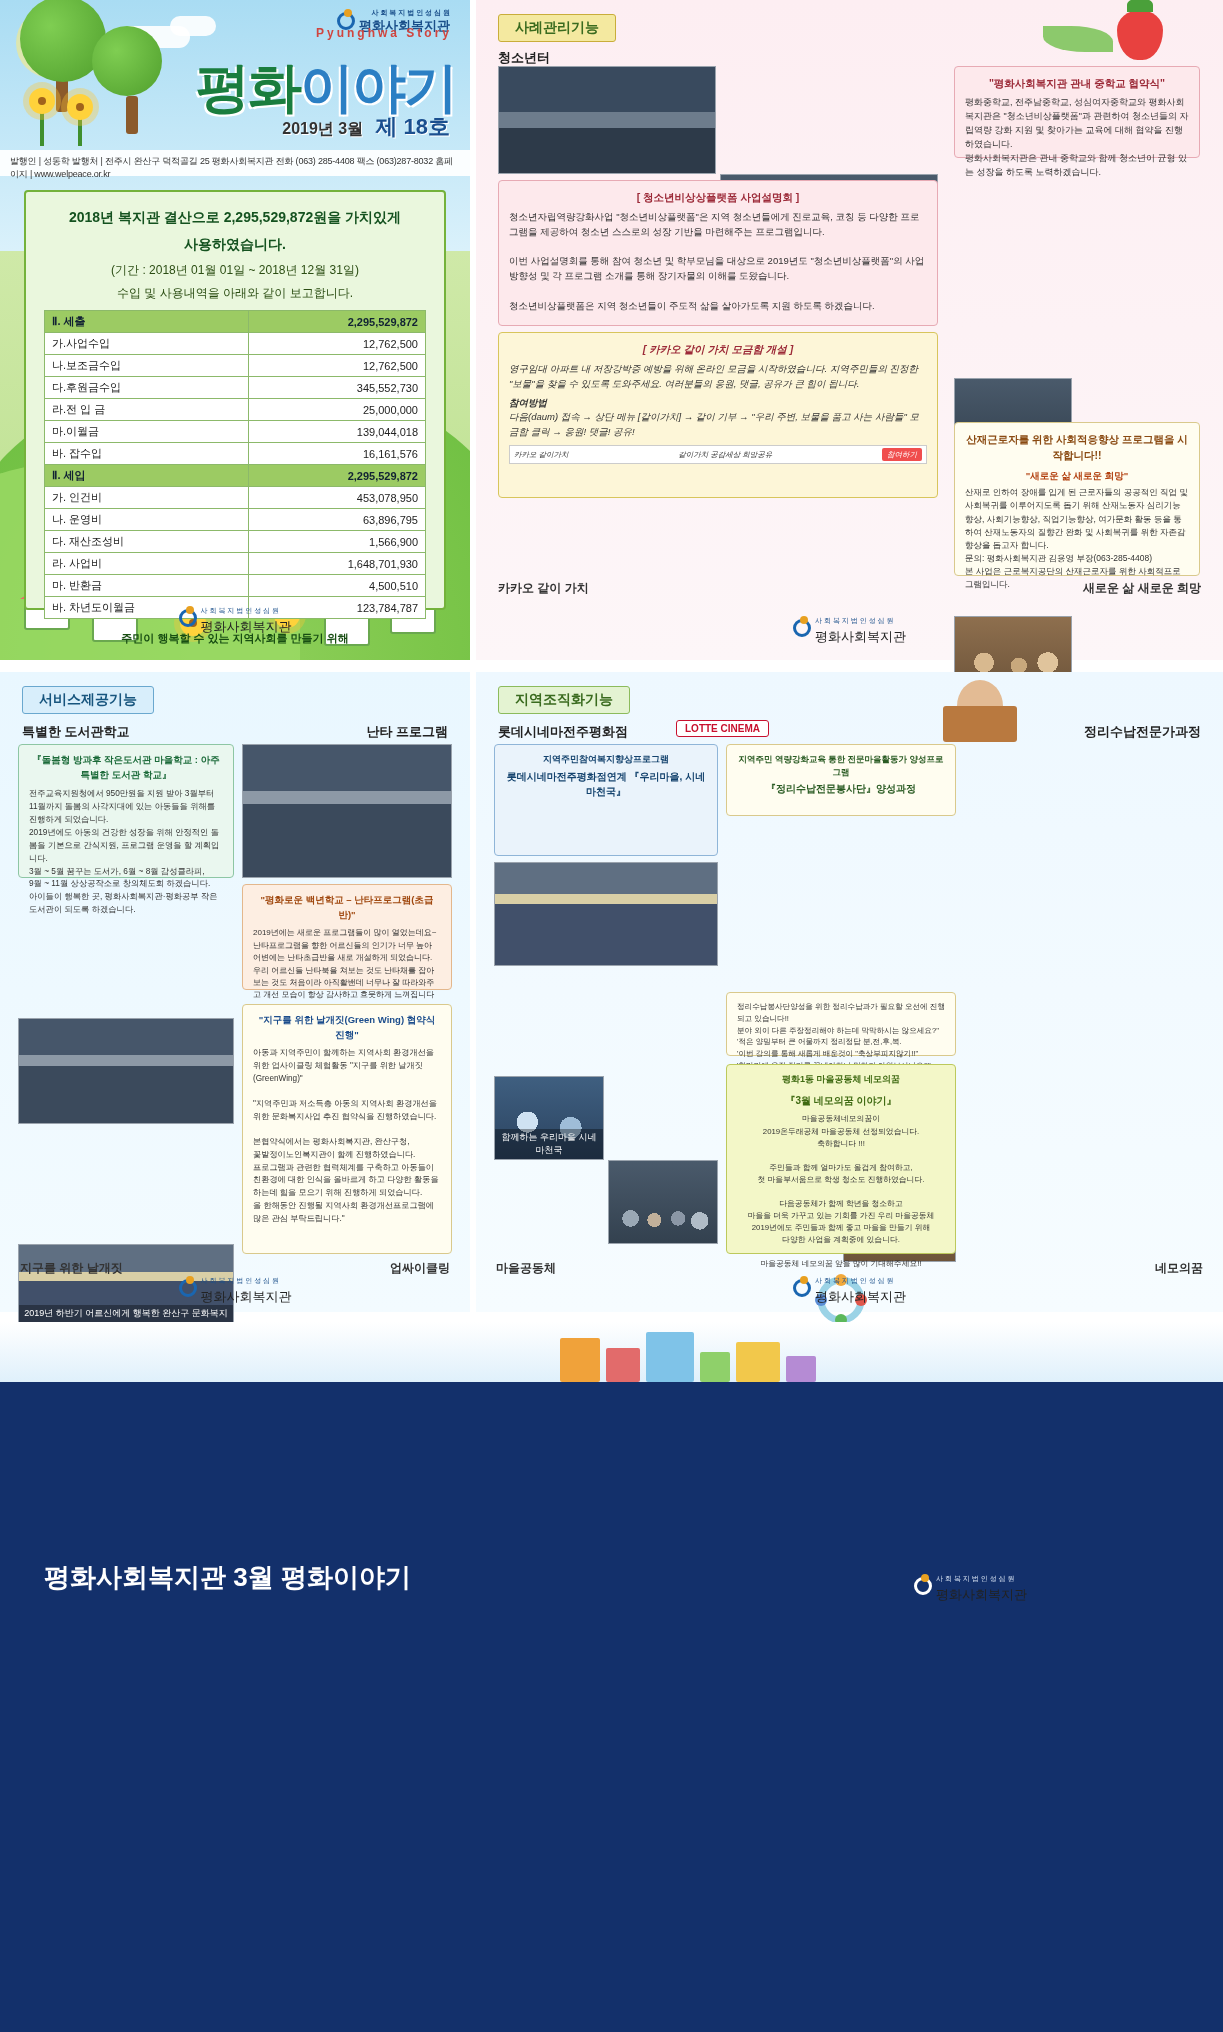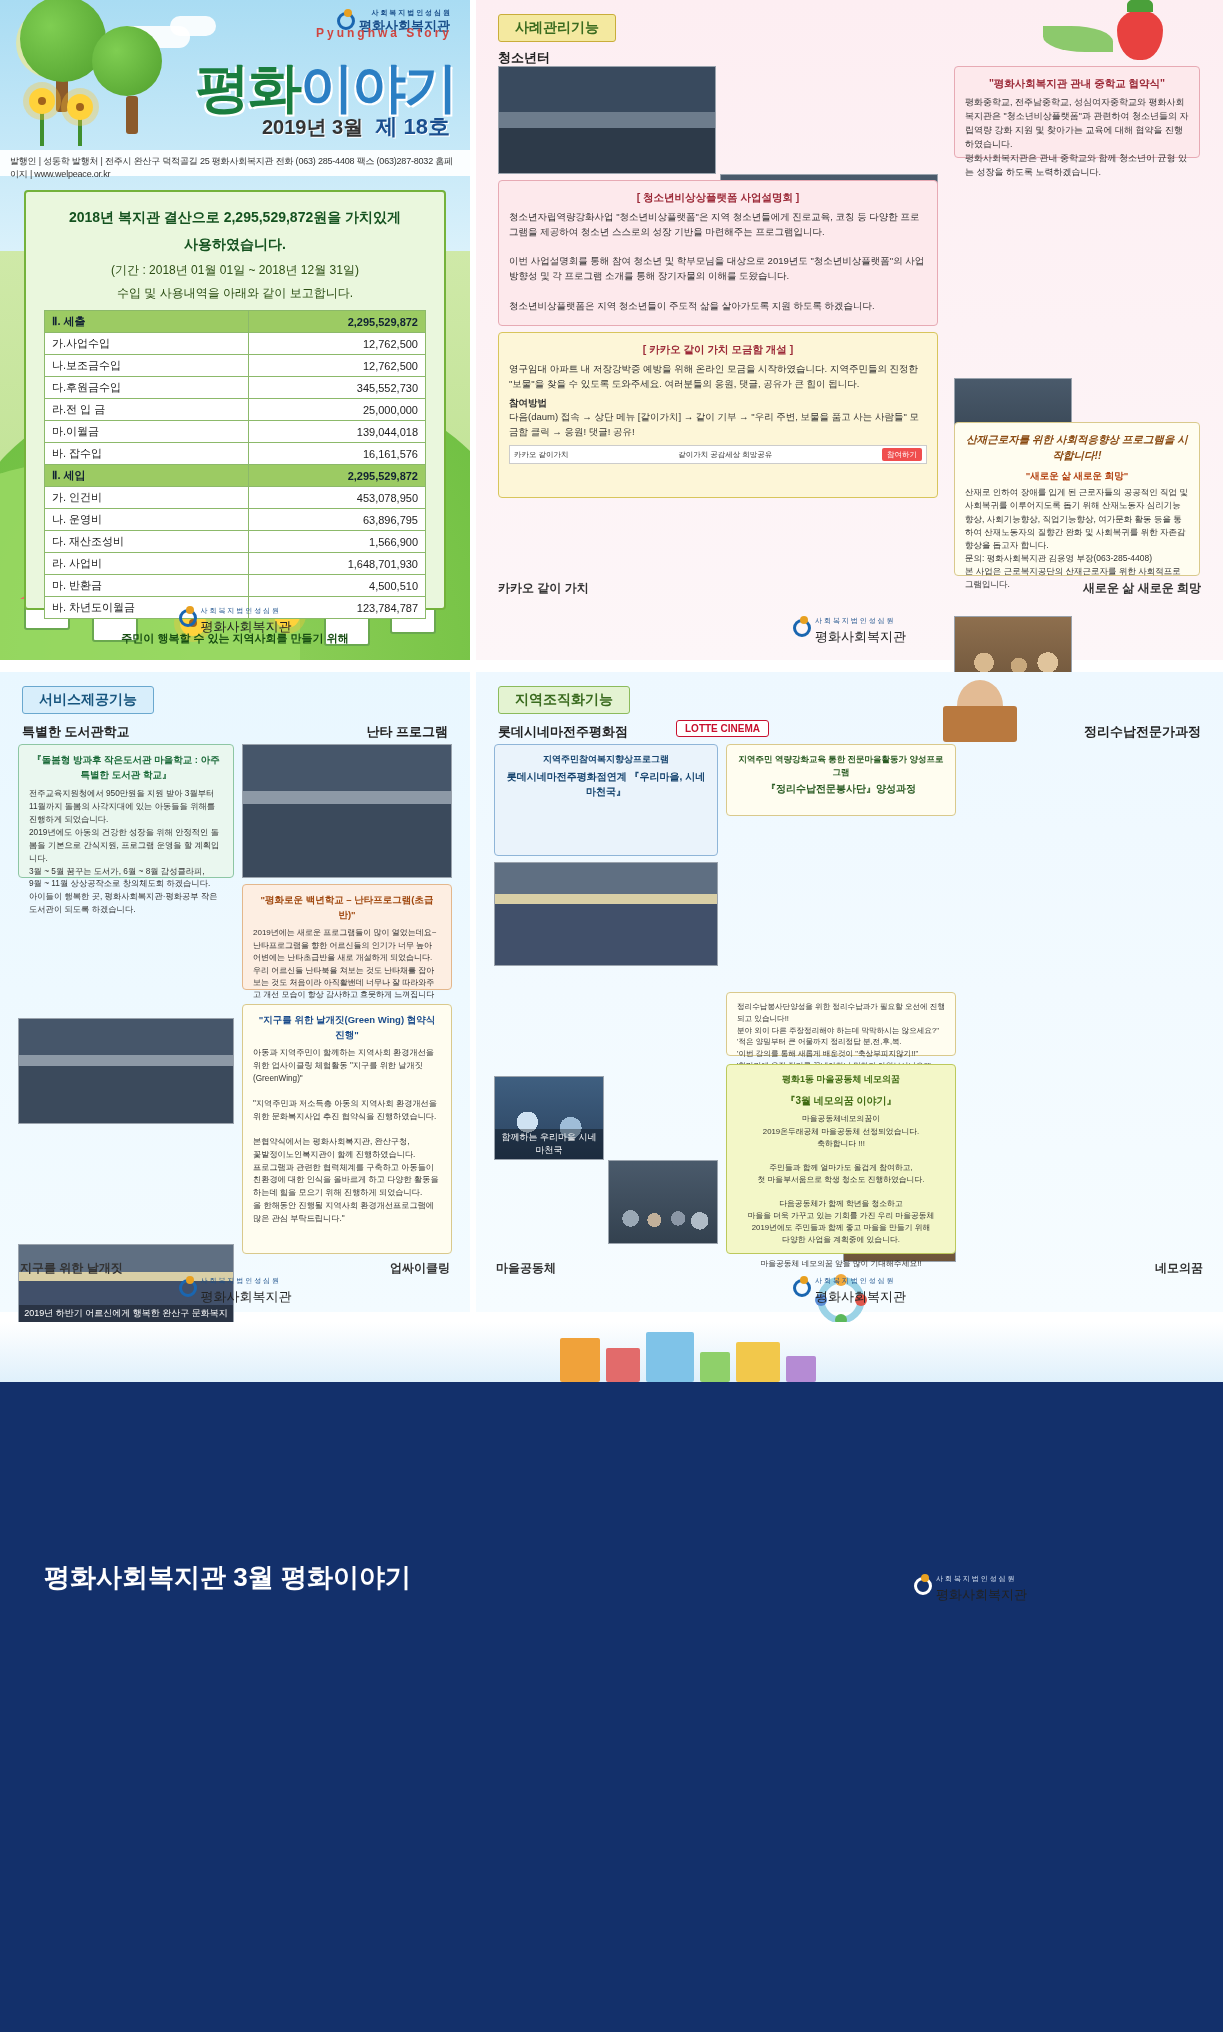--- a/index.html
+++ b/index.html
@@ -81,21 +81,21 @@
   #cover .title-sub {
     position:absolute; right:18px; top:26px; font-size:12px; color:#d0453f; font-weight:bold; letter-spacing:3px;
   }
   #cover .logo-top {
     position:absolute; right:20px; top:6px; font-size:10px; color:#1a4f8a; font-weight:bold; text-align:right;
   }
   #cover .issue {
     position:absolute; right:20px; top:112px; font-size:22px; font-weight:bold; color:#1b4f8f;
     text-shadow:1px 1px 0 #fff;
   }
-  #cover .issue .mon { font-size:20px; color:#333;margin-left:48px; }
+  #cover .issue .mon { font-size:16px; color:#333;margin-left:48px; }
   #cover .imprint {
     position:absolute; left:0; right:0; top:150px; padding:5px 10px;
     font-size:9px; color:#333; text-align:left; letter-spacing:-.2px;
   }
 
   #cover .report {
     position:absolute; left:24px; top:190px; width:422px; height:420px;
     background:#eaf7dd; border:2px solid #74b23b; border-radius:4px; padding:14px 18px;
   }
   #cover .report h3 { margin:0 0 4px; font-size:14px; text-align:center; color:#14521f; line-height:1.65; font-weight:bold;}
@@ -365,40 +365,40 @@
     <div class="textbox tb-pink" style="position:absolute;left:478px;top:66px;width:246px;height:92px;">
       <h4>"평화사회복지관 관내 중학교 협약식"</h4>
       <div style="white-space:pre-line;font-size:9px;">평화중학교, 전주남중학교, 성심여자중학교와 평화사회복지관은 "청소년비상플랫폼"과 관련하여 청소년들의 자립역량 강화 지원 및 찾아가는 교육에 대해 협약을 진행 하였습니다.
 평화사회복지관은 관내 중학교와 함께 청소년이 균형 있는 성장을 하도록 노력하겠습니다.</div>
     </div>
     <div class="photo ph-people" style="left:478px;top:162px;width:118px;height:78px;"></div>
     <div class="photo ph-people" style="left:602px;top:162px;width:122px;height:78px;"></div>
     <div class="photo ph-warm" style="left:478px;top:244px;width:118px;height:78px;"></div>
     <div class="photo ph-warm" style="left:602px;top:244px;width:122px;height:78px;"></div>
 
-    <div class="textbox tb-yellow" style="position:absolute;left:22px;top:332px;width:440px;height:166px;">
+    <div class="textbox tb-yellow" style="position:absolute;left:22px;top:332px;width:440px;height:166px;font-style:italic;">
       <h4>[ 카카오 같이 가치 모금함 개설 ]</h4>
       <div>영구임대 아파트 내 저장강박증 예방을 위해 온라인 모금을 시작하였습니다. 지역주민들의 진정한 "보물"을 찾을 수 있도록 도와주세요. 여러분들의 응원, 댓글, 공유가 큰 힘이 됩니다.</div>
       <div style="font-weight:bold;margin-top:4px;">참여방법</div>
       <div>다음(daum) 접속 → 상단 메뉴 [같이가치] → 같이 기부 → "우리 주변, 보물을 품고 사는 사람들" 모금함 클릭 → 응원! 댓글! 공유!</div>
       <div style="margin-top:5px;background:#fff;border:1px solid #ccc;padding:2px 4px;display:flex;justify-content:space-between;align-items:center;font-size:7.5px;">
         <span>카카오 같이가치</span>
         <span>같이가치    공감세상    희망공유</span>
         <span style="background:#f04e4e;color:#fff;padding:1px 5px;border-radius:2px;">참여하기</span>
       </div>
     </div>
 
     <div class="photo ph-warm" style="left:22px;top:502px;width:440px;height:74px;">
       <div class="ph-label">조회주의 '보물'이라구요?</div>
     </div>
 
     <div class="photo ph-green" style="left:478px;top:330px;width:246px;height:88px;"></div>
 
     <div class="textbox tb-ivory" style="position:absolute;left:478px;top:422px;width:246px;height:154px;">
-      <h4 style="color:#8a4a12;font-style:italic;">산재근로자를 위한 사회적응향상 프로그램을 시작합니다!!</h4>
+      <h4 style="color:#8a4a12;">산재근로자를 위한 사회적응향상 프로그램을 시작합니다!!</h4>
       <div style="text-align:center;font-weight:bold;color:#b2400f;margin-bottom:3px;">"새로운 삶 새로운 희망"</div>
       <div style="white-space:pre-line;font-size:8.5px;">산재로 인하여 장애를 입게 된 근로자들의 공공적인 직업 및 사회복귀를 이루어지도록 돕기 위해 산재노동자 심리기능향상, 사회기능향상, 직업기능향상, 여가문화 활동 등을 통하여 산재노동자의 질향간 완화 및 사회복귀를 위한 자존감 향상을 돕고자 합니다.
 문의: 평화사회복지관 김용영 부장(063-285-4408)
 본 사업은 근로복지공단의 산재근로자를 위한 사회적프로그램입니다.</div>
     </div>
 
     <div style="position:absolute;left:22px;top:580px;" class="cap">카카오 같이 가치</div>
     <div style="position:absolute;right:22px;top:580px;" class="cap">새로운 삶 새로운 희망</div>
 
     <div style="position:absolute;left:0;right:0;bottom:14px;text-align:center;">

